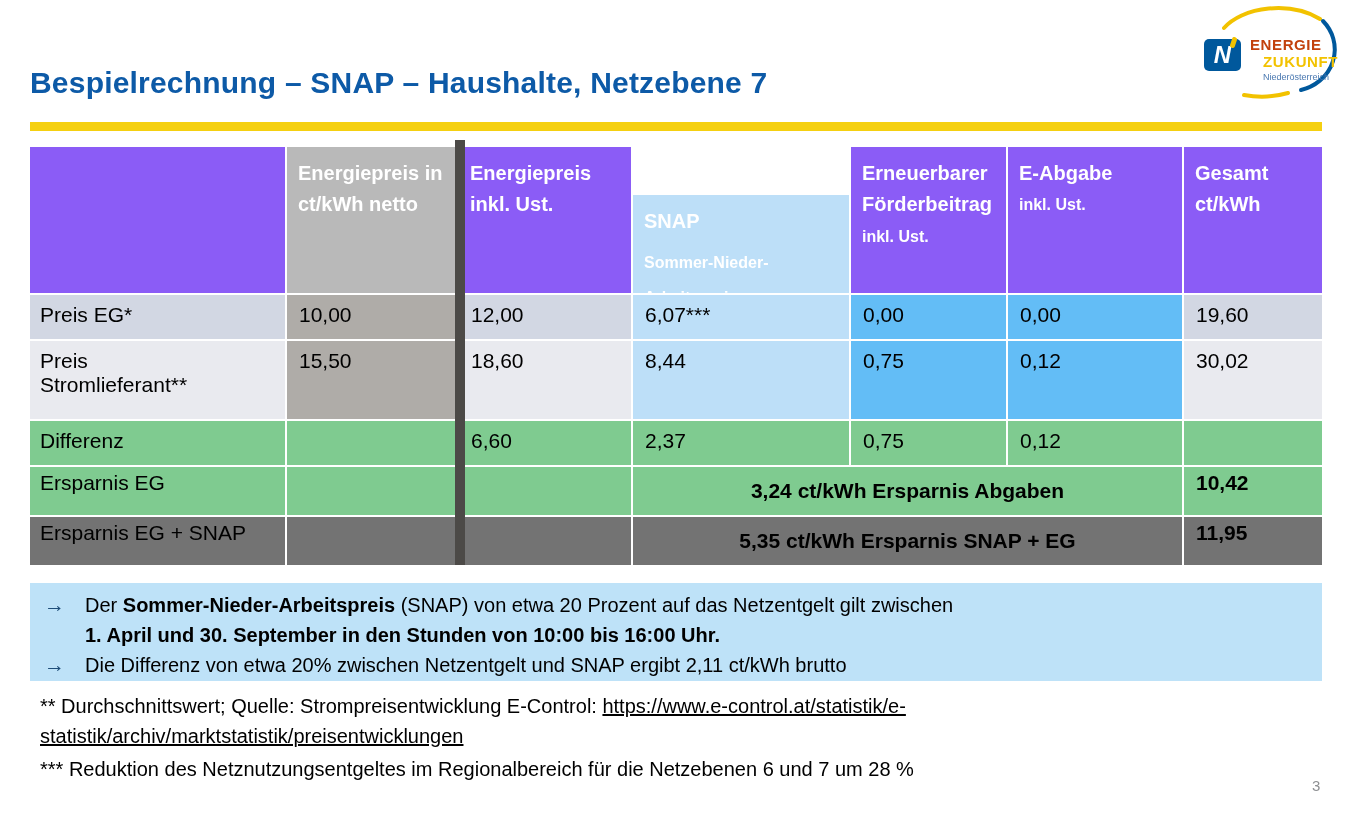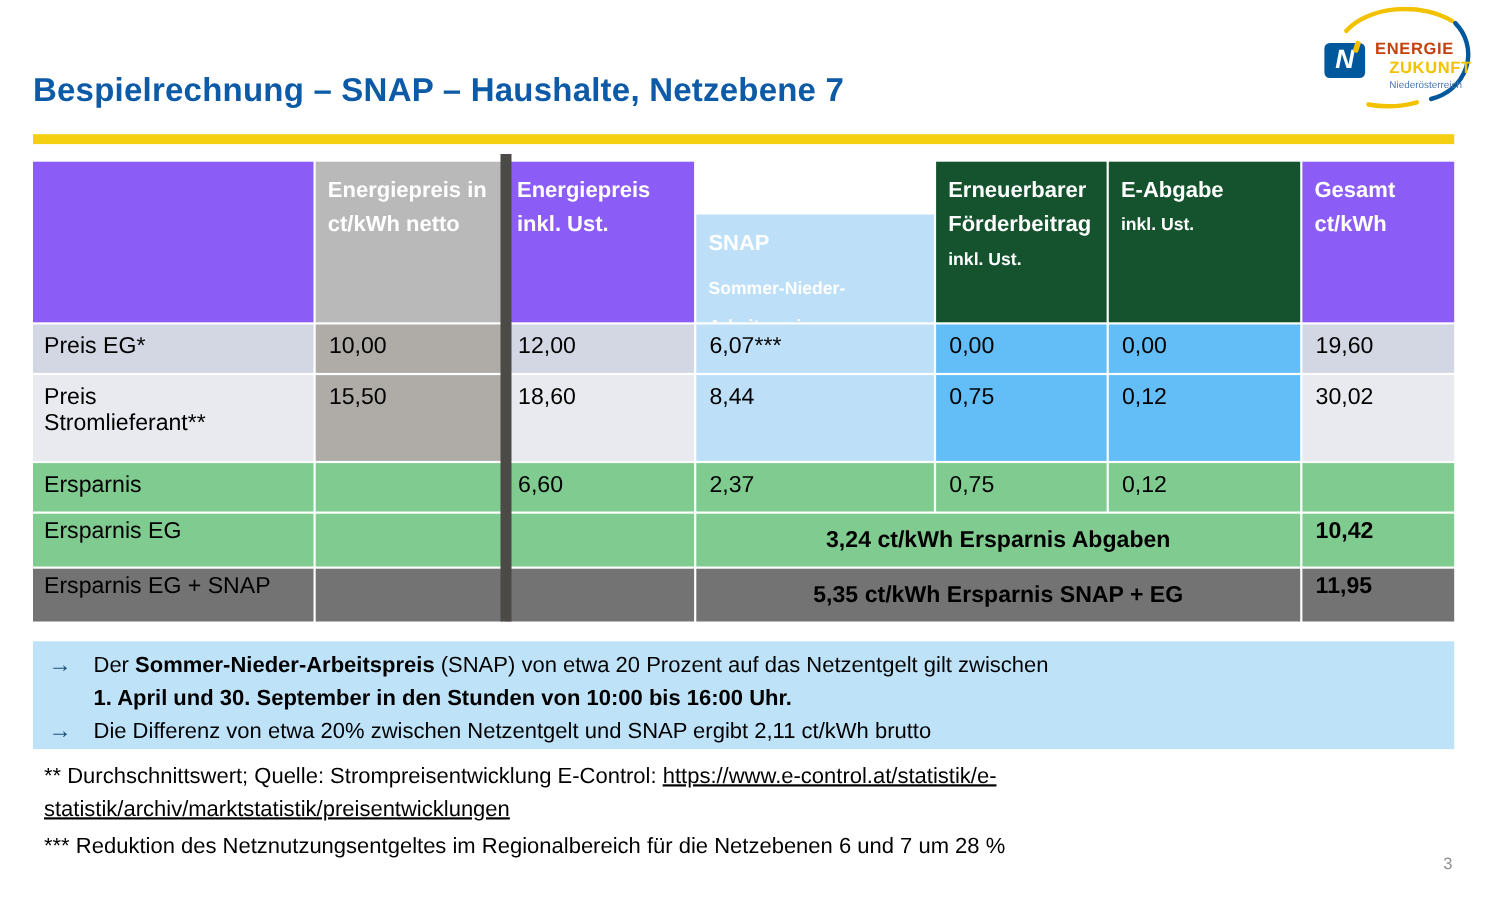--- a/index.html
+++ b/index.html
@@ -38,21 +38,21 @@
   }
   .cell { font-size:21px; padding:8px 12px; overflow:hidden; }
   .lbl  { padding:8px 10px; }
   .h { color:#fff; font-weight:bold; font-size:20px; line-height:31px; padding:11px 11px; overflow-wrap:break-word; }
   .hsub { font-size:16px; line-height:32px; }
   .c-snaph .hsub { margin-top:8px; line-height:35px; }
   .hsub-inline { font-size:16px; }
   .c-blue  { background:#8b5cf6; }
   .c-hgray { background:#B9B9B9; }
   .c-snaph { background:#BDDFF8;margin-top:48px; }
-  .c-midh  { background:#14532d; }
+  .c-midh  { background:#8b5cf6; }
   .c-gray  { background:#AFACA8; }
   .c-snap  { background:#BDDFF8; }
   .c-mid   { background:#63BDF6; }
   .c-r1    { background:#D2D7E3; }
   .c-r2    { background:#E9EAEF; }
   .c-gl    { background:#7FCB90; }
   .c-gd    { background:#737373; }
   .mrg { grid-column:span 3; display:flex; align-items:center; justify-content:center; font-weight:bold; padding:0; }
   .tot { font-weight:bold; display:flex; align-items:center; padding-top:0; padding-bottom:16px; }
   .narrow { display:inline-block; max-width:160px; }
@@ -131,21 +131,21 @@
     <div class="cell lbl c-r2">
       <span class="narrow">Preis Stromlieferant**</span>
     </div>
     <div class="cell c-gray">15,50</div>
     <div class="cell c-r2">18,60</div>
     <div class="cell c-snap">8,44</div>
     <div class="cell c-mid">0,75</div>
     <div class="cell c-mid">0,12</div>
     <div class="cell c-r2">30,02</div>
 
-    <div class="cell lbl c-gl">Ersparnis</div>
+    <div class="cell lbl c-gl">Differenz</div>
     <div class="cell c-gl"></div>
     <div class="cell c-gl">6,60</div>
     <div class="cell c-gl">2,37</div>
     <div class="cell c-gl">0,75</div>
     <div class="cell c-gl">0,12</div>
     <div class="cell c-gl"></div>
 
     <div class="cell lbl tot c-gl" style="font-weight:normal">Ersparnis EG</div>
     <div class="cell c-gl"></div>
     <div class="cell c-gl"></div>

